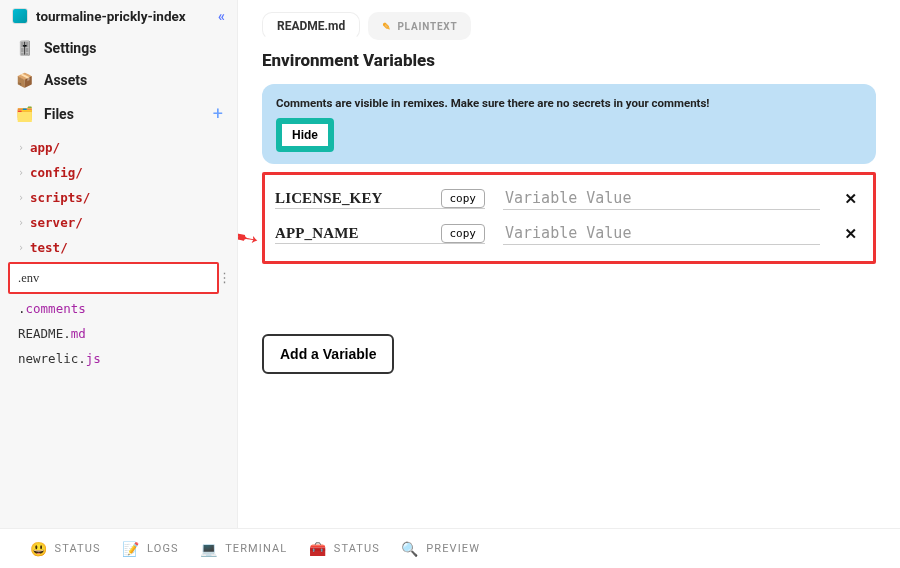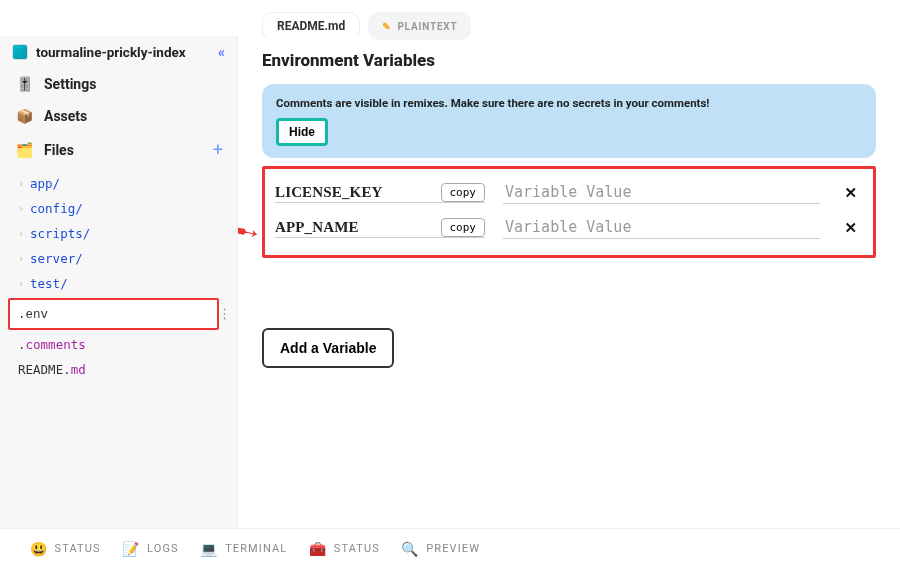--- a/index.html
+++ b/index.html
@@ -1,45 +1,45 @@
 <!DOCTYPE html>
 <html><head>
 <meta charset="utf-8">
 <style>
 * { box-sizing: border-box; margin: 0; padding: 0; }
 body { font-family: -apple-system, BlinkMacSystemFont, "Segoe UI", Roboto, sans-serif; font-size: 13px; color: #222; background: #fff; width: 900px; height: 568px; overflow: hidden; }
 .app { display: flex; flex-direction: column; height: 568px; }
 .main-row { display: flex; flex: 1 1 auto; min-height: 0; }
-.sidebar { width: 238px; background: #f7f7f7; border-right: 1px solid #eee; padding: 8px 0 0 0; display: flex; flex-direction: column; margin-top: 36px; }
+.sidebar { width: 238px; background: #f7f7f7; border-right: 1px solid #eee; padding: 8px 0 0 0; display: flex; flex-direction: column; }
 .sb-head { display: flex; align-items: center; padding: 0 12px 8px 12px; gap: 8px; }
 .sb-logo { width: 16px; height: 16px; border-radius: 3px; background: linear-gradient(135deg,#00bcd4,#0097a7); border:1px solid #ddd; }
 .sb-title { font-weight: 700; font-size: 13.5px; flex: 1; }
 .sb-collapse { color: #5a78ff; font-size: 14px; font-weight: 700; }
 .sb-section { display: flex; align-items: center; padding: 7px 16px; gap: 10px; font-weight: 700; font-size: 14px; }
 .sb-sec-icon { width: 18px; height: 18px; display:inline-flex; align-items:center; justify-content:center; }
 .sb-files-head { display:flex; align-items:center; justify-content:space-between; padding-right:14px;}
 .plus { color:#6aa0ff; font-size:18px; font-weight:400; }
 .tree { padding: 4px 0 0 4px; }
 .tree-row { display:flex; align-items:center; padding: 5px 8px 5px 14px; font-family: ui-monospace, SFMono-Regular, Menlo, Consolas, monospace; font-size: 12.5px; color: #888; gap:6px; }
-.tree-dir .name { color:#1d4ed8; }
+.tree-dir .name { color:#b91c1c;font-weight:bold; }
 .tree-file .name { color:#333; }
 .tree-chev { color:#bbb; font-size:10px; }
 .hl-red { border:2px solid #e33; border-radius:2px; background:#fff; color:#333 !important; position:relative; margin:2px 18px 2px 4px; padding:6px 8px; }
 .hl-red .menu-dots { position:absolute; right:-14px; top:6px; color:#888; }
 .ext { color:#a626a4; }
 .content { flex:1 1 auto; background:#fff; padding: 8px 24px 0 24px; overflow:auto; }
 .tabs { display:flex; gap:8px; margin-bottom:10px; margin-top:4px;}
 .tab { padding:6px 14px; border-radius:10px; font-weight:700; font-size:12px; color:#333; }
 .tab.active { background:#fff; border:1px solid #eee; border-bottom:1px solid #fff; }
 .tab.plain { background:#f4f4f4; color:#999; font-size:10px; letter-spacing:0.08em; display:flex; align-items:center; gap:6px;}
 .pencil { color:#f5a623; }
 h1.page-title { font-size:17px; font-weight:800; margin:10px 0 14px 0; }
 .info-box { background:#bfe0f6; border-radius:12px; padding:12px 14px 12px 14px; margin-bottom:8px;}
 .info-text { font-size:11.5px; font-weight:700; color:#222; margin-bottom:8px;}
-.hide-btn { background:#fff; border:3px solid #14b8a6; border-radius:4px; padding:4px 10px; font-size:12px; font-weight:600; cursor:pointer;}
+.hide-btn { background:#fff; border:6px solid #14b8a6; border-radius:4px; padding:4px 10px; font-size:12px; font-weight:600; cursor:pointer;}
 .vars-box { border:3px solid #e33; border-radius:2px; padding:6px 6px 10px 6px; margin-top:6px; position:relative;}
 .arrow { position:absolute; left:-28px; top:48px; color:#e33; font-size:30px; transform:rotate(12deg) scaleY(0.85); }
 .var-row { display:flex; align-items:center; gap:18px; padding:6px 4px; }
 .var-name-wrap { display:flex; align-items:center; gap:10px; width:210px; border-bottom:1px solid #ccc; }
 .var-name { font-family: Liberation Serif, serif; font-weight:800; font-size:15px; letter-spacing:0.01em; }
 .copy-btn { background:#fff; border:1px solid #aaa; border-radius:4px; padding:2px 8px; font-size:11px; font-family: ui-monospace, SFMono-Regular, Menlo, Consolas, monospace; cursor:pointer; margin-left:auto;}
 .var-value { flex:1; border:none; border-bottom:1px solid #ccc; font-family: ui-monospace, SFMono-Regular, Menlo, Consolas, monospace; font-size:15px; color:#a16207; padding:2px 2px; background:transparent;}
 .var-value::placeholder { color:#999;}
 .del-x { font-weight:800; font-size:15px; color:#111; cursor:pointer; padding:0 6px;}
 .add-btn { margin-top:70px; background:#fff; border:2px solid #333; border-radius:6px; padding:10px 16px; font-weight:800; font-size:14px; cursor:pointer;text-align:right;}
@@ -88,28 +88,31 @@
           </div>
         <div class="tree-row tree-dir">
             <span class="tree-chev">›</span>
             <span class="name">server/</span>
           </div>
         <div class="tree-row tree-dir">
             <span class="tree-chev">›</span>
             <span class="name">test/</span>
           </div>
         <div class="hl-red">
-          <span class="name" style="font-family:Liberation Mono, monospace;font-size:12.5px;">.env</span>
+          <span class="name" style="font-family:Liberation Serif, serif;font-size:12.5px;">.env</span>
           <span class="menu-dots">⋮</span>
         </div>
         <div class="tree-row tree-file">
             <span class="name"><span>.</span><span class="ext">comments</span></span>
           </div>
         <div class="tree-row tree-file">
             <span class="name"><span>README.</span><span class="ext">md</span></span>
+          </div>
+        <div class="tree-row tree-file">
+            <span class="name"><span>newrelic.</span><span class="ext">js</span></span>
           </div>
       </div>
     </aside>
 
     <main class="content">
       <div class="tabs">
         <div class="tab active"><span>README.md</span></div>
         <div class="tab plain">
             <span class="pencil">✎</span>
             <span>PLAINTEXT</span>

